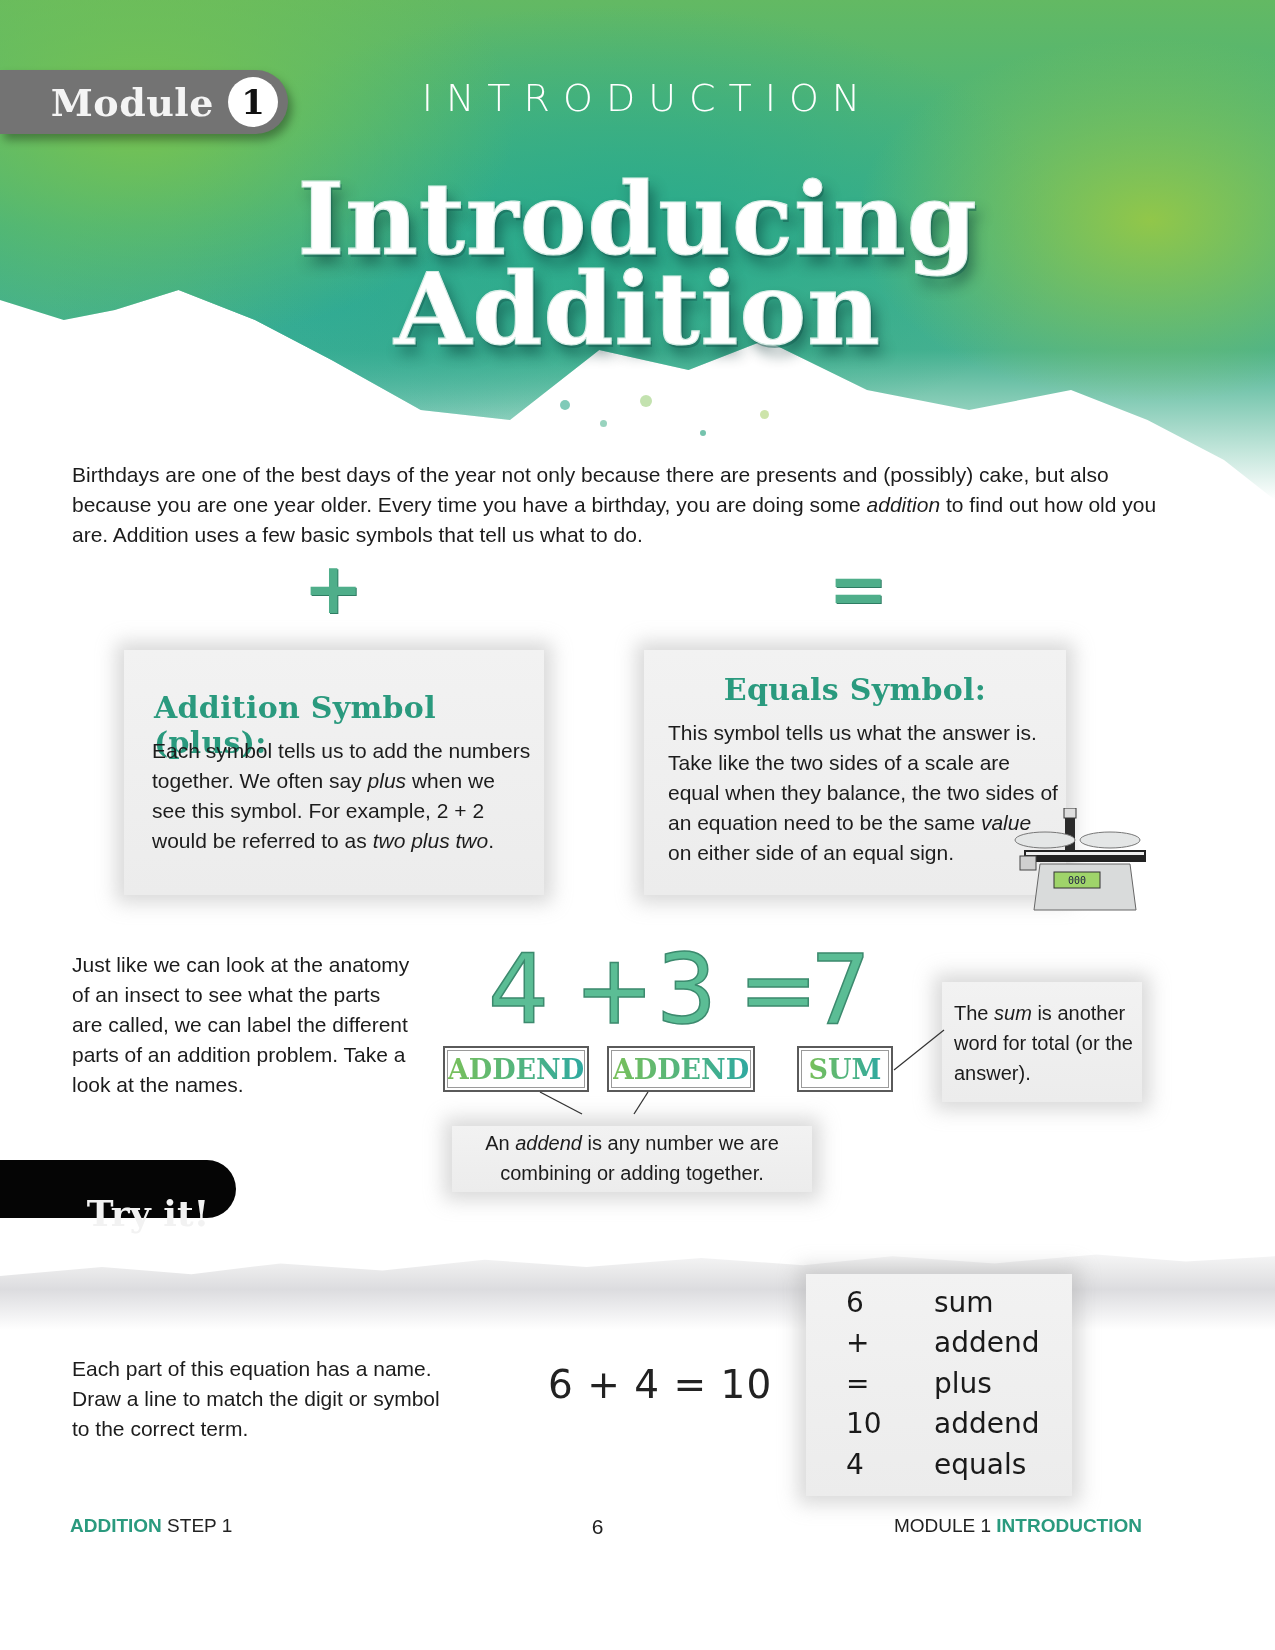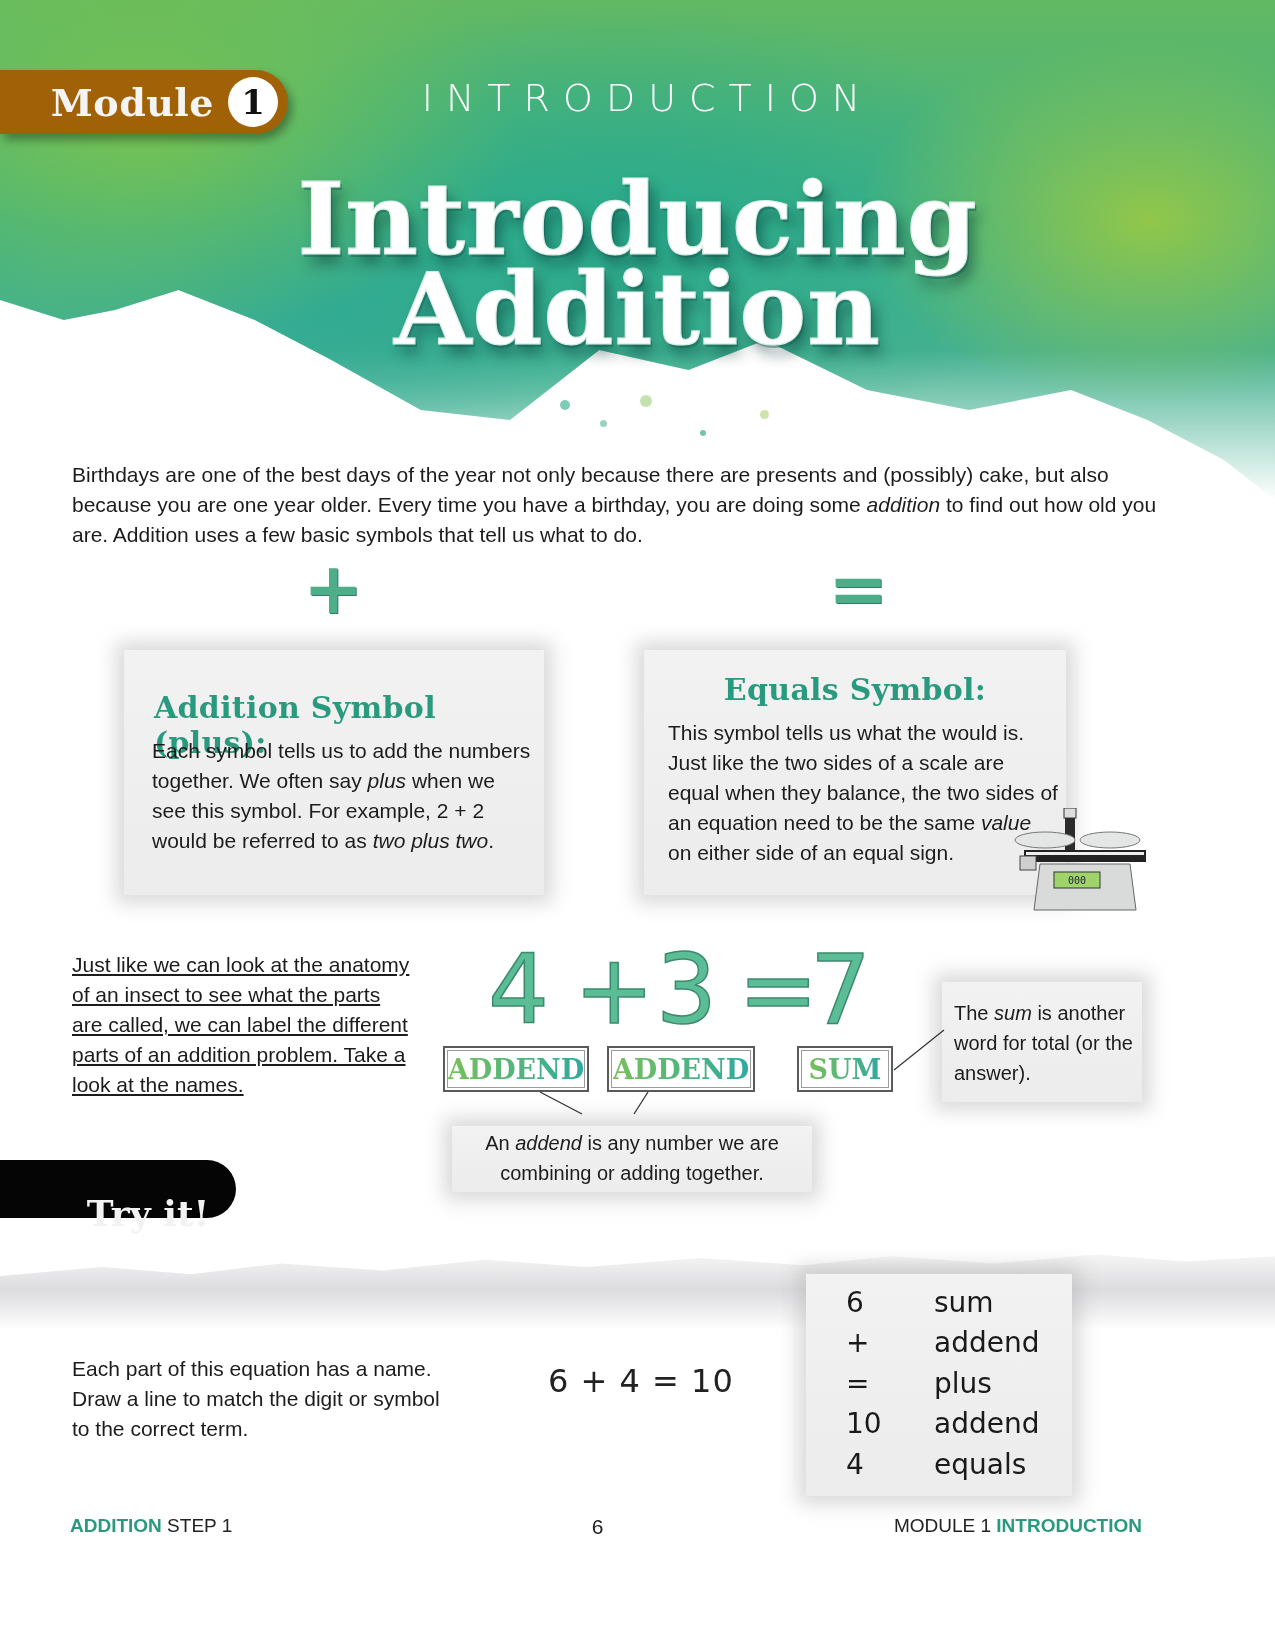--- a/index.html
+++ b/index.html
@@ -14,21 +14,21 @@
       radial-gradient(ellipse 500px 300px at 140px 120px, rgba(120,195,80,0.95), rgba(120,195,80,0) 75%),
       radial-gradient(ellipse 600px 300px at 620px 230px, rgba(40,170,140,0.9), rgba(40,170,140,0) 75%),
       radial-gradient(ellipse 400px 250px at 330px 300px, rgba(50,170,150,0.9), rgba(50,170,150,0) 70%),
       linear-gradient(180deg, #63b963 0%, #3bb08a 45%, #46b190 70%, rgba(255,255,255,0) 100%);
     clip-path: polygon(0 0, 100% 0, 100% 100%, 96% 92%, 90% 84%, 84% 78%, 76% 82%, 68% 78%, 60% 68%, 54% 74%, 47% 70%, 40% 84%, 33% 82%, 26% 72%, 20% 64%, 14% 58%, 9% 62%, 5% 64%, 0 60%);
   }
   .splatter { position: absolute; border-radius: 50%; }
 
   .module-tab {
     position: absolute; left: 0; top: 70px; width: 288px; height: 64px;
-    background: #a16207; border-radius: 0 34px 34px 0;
+    background: #737373; border-radius: 0 34px 34px 0;
     box-shadow: 4px 6px 10px rgba(0,0,0,0.35);
     display: flex; align-items: center; justify-content: flex-end; padding-right: 10px;
   }
   .module-label {
     font-family: "DejaVu Serif", serif; font-weight: bold; color: #f4f4f4;
     font-size: 38px; letter-spacing: 0.5px; margin-right: 14px;
   }
   .module-num {
     width: 50px; height: 50px; border-radius: 50%; background: #fff; color: #111;
     font-family: "DejaVu Serif", serif; font-weight: bold; font-size: 34px;
@@ -73,21 +73,21 @@
   }
   .card-add .card-title { position: absolute; left: 30px; top: 40px; }
   .card-eq .card-title { position: absolute; left: 0; width: 422px; text-align: center; top: 22px; }
   .card-add .card-body { position: absolute; left: 28px; top: 86px; width: 380px; }
   .card-eq .card-body { position: absolute; left: 24px; top: 68px; width: 390px; }
 
   
   .scale { position: absolute; left: 1010px; top: 808px; width: 140px; height: 110px; }
 
   
-  .anatomy-para { position: absolute; left: 72px; top: 950px; width: 340px; text-decoration: underline; }
+  .anatomy-para { position: absolute; left: 72px; top: 950px; width: 340px; }
 
   .eq-display { position: absolute; left: 488px; top: 945px; height: 90px; display: flex; align-items: center; }
   .eq-char {
     font-family: "DejaVu Sans", sans-serif; font-size: 96px; line-height: 90px; color: #5bbd95;
     -webkit-text-stroke: 1.5px #3c8a6e; font-weight: normal;
   }
   .eq-c1 { position: absolute; left: 0; top: 0; }
   .eq-c2 { position: absolute; left: 86px; top: 0; }
   .eq-c3 { position: absolute; left: 168px; top: 0; }
   .eq-c4 { position: absolute; left: 250px; top: 0; }
@@ -125,21 +125,21 @@
 
   .torn {
     position: absolute; left: 0; top: 1240px; width: 1275px; height: 90px;
     background: linear-gradient(180deg, rgba(255,255,255,0) 0%, #e9e9ea 35%, #dcdcdf 55%, rgba(255,255,255,0) 100%);
     clip-path: polygon(0 40%, 8% 30%, 15% 38%, 22% 26%, 30% 34%, 38% 22%, 46% 30%, 55% 20%, 63% 28%, 70% 18%, 78% 26%, 86% 16%, 93% 24%, 100% 18%, 100% 100%, 0 100%);
   }
 
   .try-para { position: absolute; left: 72px; top: 1345px; width: 370px; margin-top: 9px; }
   .try-eq {
     position: absolute; left: 548px; top: 1362px; font-family: "DejaVu Sans", sans-serif;
-    font-size: 32px; color: #222; letter-spacing: 1px;
+    font-size: 39px; color: #222; letter-spacing: 1px;
   }
 
   .match-card { left: 806px; top: 1274px; width: 266px; height: 222px; }
   .match-list { position: absolute; left: 40px; top: 8px; width: 220px; }
   .match-row { display: flex; height: 40.5px; align-items: center; font-family: "DejaVu Sans", sans-serif; font-size: 28px; color: #1a1a1a; }
   .match-sym { width: 88px; }
 
   
   .footer { position: absolute; left: 70px; top: 1515px; width: 1072px; height: 24px; font-size: 19px; }
   .foot-left { position: absolute; left: 0; top: 0; font-family: "Liberation Sans", sans-serif; color: #222; }
@@ -172,21 +172,21 @@
 <div class="big-symbol plus-big">+</div>
 <div class="big-symbol eq-big">=</div>
 
 <div class="paper card-add">
   <div class="card-title">Addition Symbol (plus):</div>
   <p class="body-text card-body"><span>Each symbol tells us to add the numbers together. We often say </span><em>plus</em><span> when we see this symbol. For example, 2 + 2 would be referred to as </span><em>two plus two</em><span>.</span></p>
 </div>
 
 <div class="paper card-eq">
   <div class="card-title">Equals Symbol:</div>
-  <p class="body-text card-body"><span>This symbol tells us what the would is. Just like the two sides of a scale are equal when they balance, the two sides of an equation need to be the same </span><em>value</em><span> on either side of an equal sign.</span></p>
+  <p class="body-text card-body"><span>This symbol tells us what the answer is. Take like the two sides of a scale are equal when they balance, the two sides of an equation need to be the same </span><em>value</em><span> on either side of an equal sign.</span></p>
 </div>
 
 <svg class="scale" viewBox="0 0 140 110">
   <rect x="55" y="2" width="10" height="48" fill="#2b2b2b"></rect>
   <rect x="54" y="0" width="12" height="10" fill="#ddd" stroke="#333"></rect>
   <ellipse cx="35" cy="32" rx="30" ry="8" fill="#e4e6e6" stroke="#777"></ellipse>
   <ellipse cx="100" cy="32" rx="30" ry="8" fill="#e4e6e6" stroke="#777"></ellipse>
   <rect x="14" y="42" width="122" height="12" fill="#222"></rect>
   <rect x="16" y="44" width="118" height="3" fill="#eee"></rect>
   <rect x="10" y="48" width="16" height="14" fill="#cfcfcf" stroke="#444"></rect>

